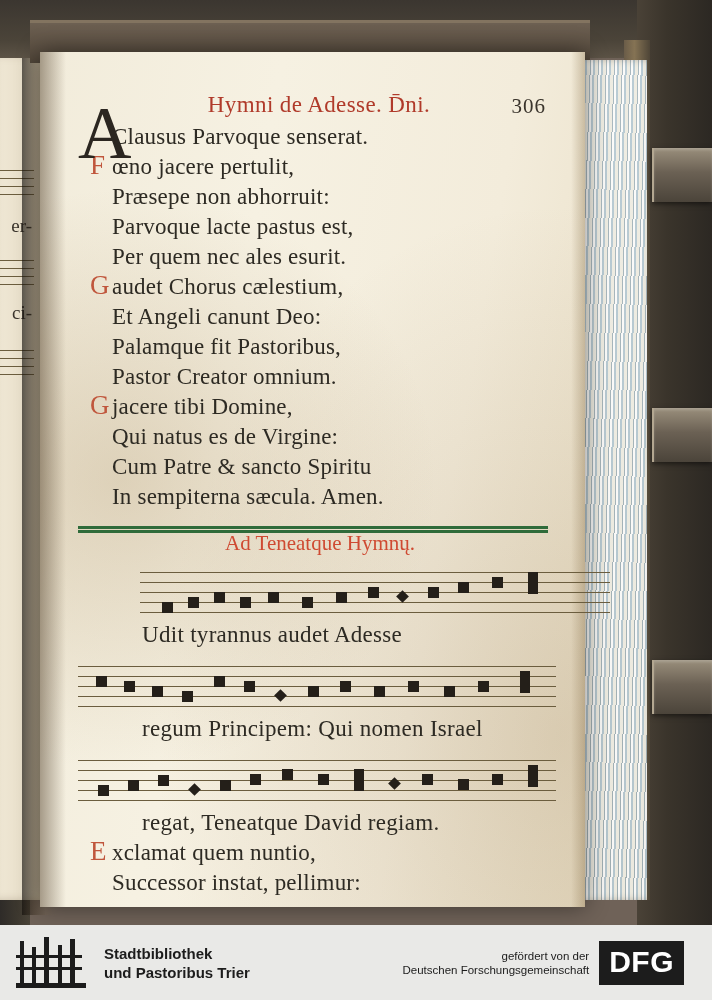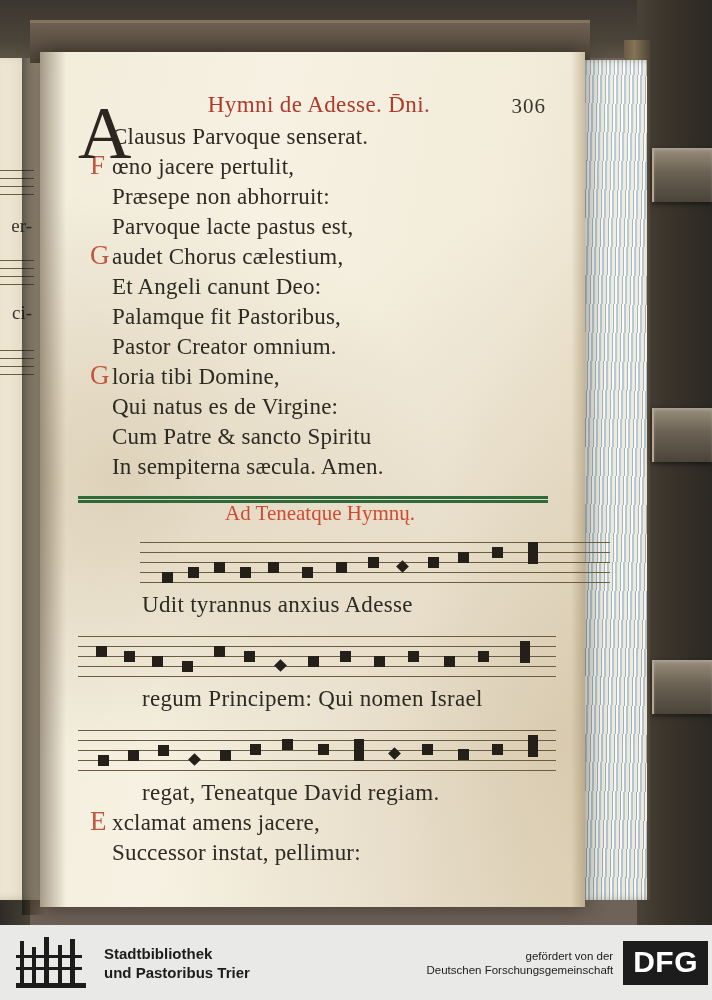--- a/index.html
+++ b/index.html
@@ -248,21 +248,21 @@
   .footer .funder {
     margin-left: auto;
     text-align: right;
     font-family: "Liberation Sans", sans-serif;
     font-size: 11.5px;
     color: #1c1c1c;
     line-height: 14px;
     padding-right: 10px;
   }
   .footer .dfg {
-    margin-right: 4px;
+    margin-right: 28px;
     background: #1c1c1c;
     color: #fff;
     font-family: "Liberation Sans", sans-serif;
     font-weight: bold;
     font-size: 30px;
     letter-spacing: .5px;
     padding: 4px 10px 6px 10px;
   }
 </style>
 </head>
@@ -314,27 +314,28 @@
     <div class="content">
 
       <div class="running-head">Hymni de Adesse. D̄ni.</div>
       <div class="folio">306</div>
 
       <div class="verse-block">
         <div class="vline"><span>Clausus Parvoque senserat.</span></div>
         <div class="vline"><span class="drop">F</span><span>œno jacere pertulit,</span></div>
         <div class="vline"><span>Præsepe non abhorruit:</span></div>
         <div class="vline"><span>Parvoque lacte pastus est,</span></div>
+        <div class="vline"><span>Per quem nec ales esurit.</span></div>
 
         <div class="vline"><span class="drop">G</span><span>audet Chorus cælestium,</span></div>
         <div class="vline"><span>Et Angeli canunt Deo:</span></div>
         <div class="vline"><span>Palamque fit Pastoribus,</span></div>
         <div class="vline"><span>Pastor Creator omnium.</span></div>
 
-        <div class="vline"><span class="drop">G</span><span>loria tibi Domine,</span></div>
+        <div class="vline"><span class="drop">G</span><span>jacere tibi Domine,</span></div>
         <div class="vline"><span>Qui natus es de Virgine:</span></div>
         <div class="vline"><span>Cum Patre &amp; sancto Spiritu</span></div>
         <div class="vline"><span>In sempiterna sæcula. Amen.</span></div>
       </div>
 
       <div class="rule-green"></div>
 
       <div class="rubric">Ad Teneatque Hymnų.</div>
 
       <div class="initial-A">A</div>
@@ -353,21 +354,21 @@
         <div class="note" style="left:128px;top:28px"></div>
         <div class="note" style="left:162px;top:33px"></div>
         <div class="note" style="left:196px;top:28px"></div>
         <div class="note" style="left:228px;top:23px"></div>
         <div class="note diamond" style="left:258px;top:28px"></div>
         <div class="note" style="left:288px;top:23px"></div>
         <div class="note" style="left:318px;top:18px"></div>
         <div class="note" style="left:352px;top:13px"></div>
         <div class="note tall" style="left:388px;top:8px"></div>
       </div>
-      <div class="chant-text">Udit tyrannus anxius Adesse</div>
+      <div class="chant-text">Udit tyrannus audet Adesse</div>
 
       <div class="stave-wrap" style="margin-left:28px;width:478px;margin-top:10px">
         <div class="lines" style="width:478px">
           <span class="ln0"></span>
             <span class="ln1"></span>
             <span class="ln2"></span>
             <span class="ln3"></span>
             <span class="ln4"></span>
         </div>
         <div class="note" style="left:18px;top:18px"></div>
@@ -406,21 +407,21 @@
         <div class="note tall" style="left:276px;top:17px"></div>
         <div class="note diamond" style="left:312px;top:27px"></div>
         <div class="note" style="left:344px;top:22px"></div>
         <div class="note" style="left:380px;top:27px"></div>
         <div class="note" style="left:414px;top:22px"></div>
         <div class="note tall" style="left:450px;top:13px"></div>
       </div>
       <div class="chant-text full">regat, Teneatque David regiam.</div>
 
       <div class="verse-block" style="margin-top:2px">
-        <div class="vline"><span class="drop">E</span><span>xclamat amens jacere,</span></div>
+        <div class="vline"><span class="drop">E</span><span>xclamat quem nuntio,</span></div>
         <div class="vline"><span>Successor instat, pellimur:</span></div>
       </div>
 
     </div>
   </div>
 
   <div class="footer">
     <div class="logo-mark">
       <div class="bar" style="left:4px;top:4px;width:4px;height:44px"></div>
       <div class="bar" style="left:16px;top:10px;width:4px;height:38px"></div>

